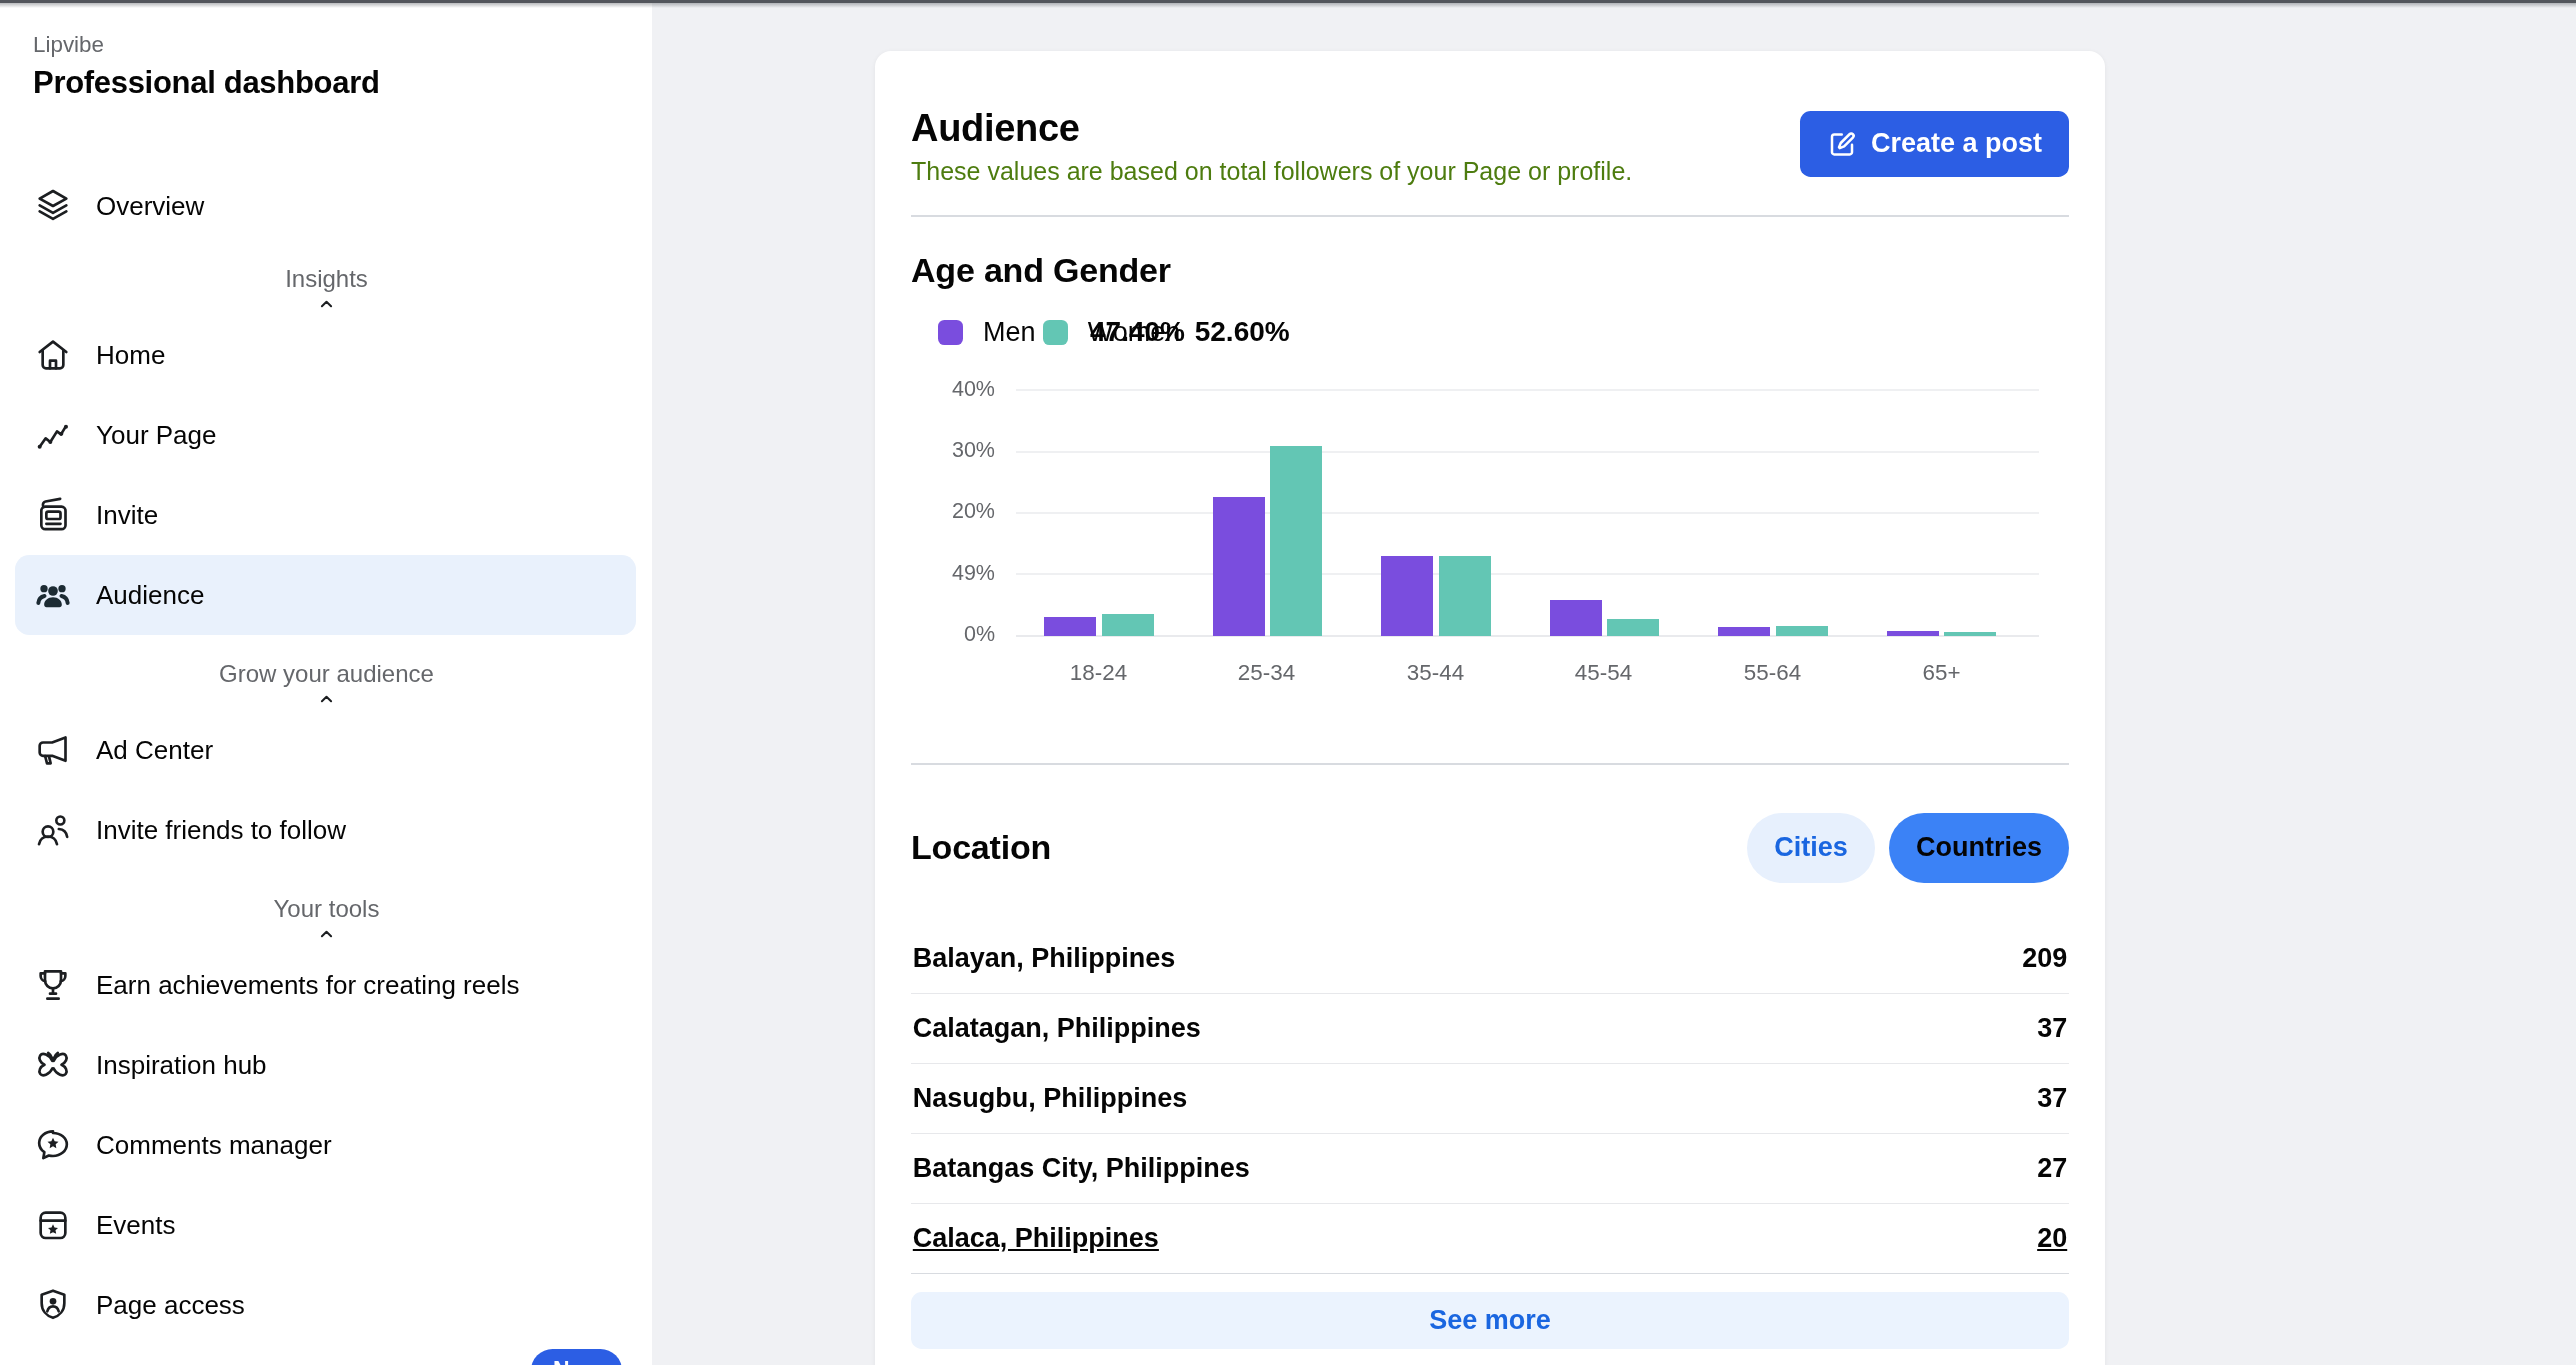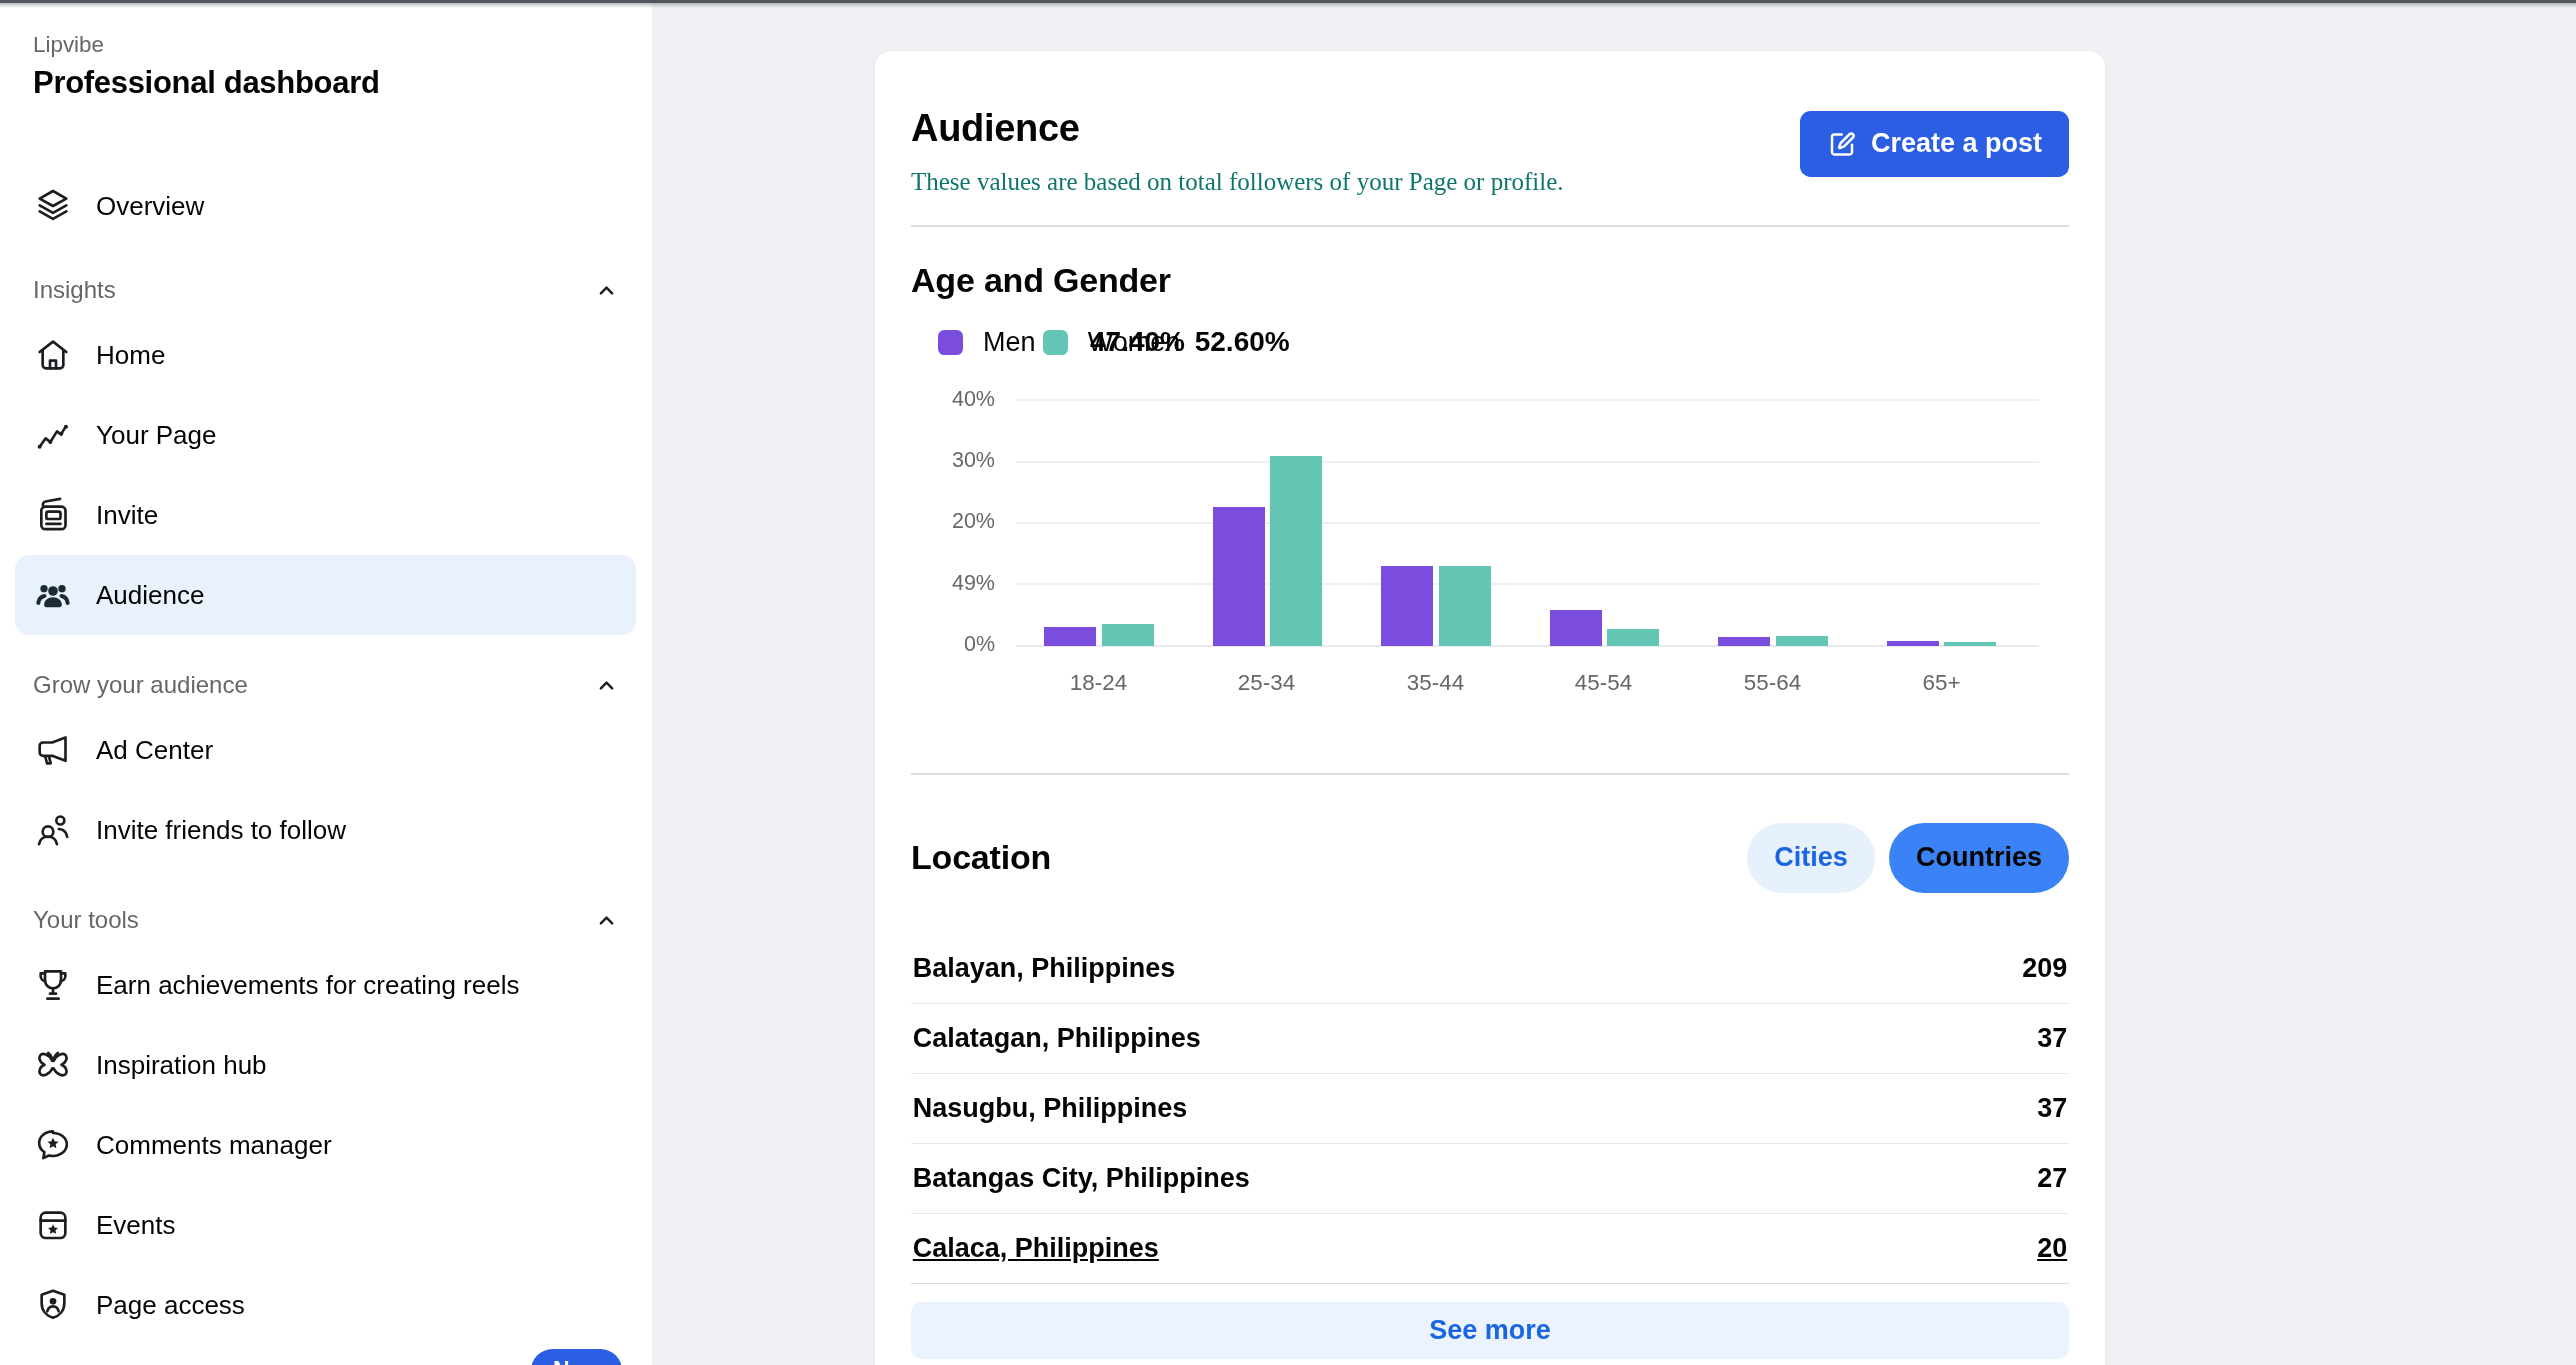--- a/index.html
+++ b/index.html
@@ -26,39 +26,39 @@
     height:80px; display:flex; align-items:center; gap:23px;
     padding:0 14.3px 0 18px; border-radius:14.3px; cursor:pointer;
   }
   .nav-row.first { height:68px; margin-top:70px; }
   .nav-row.selected { background:#E9F1FC; }
   .nav-row .label { font-size:26px; color:#050505; white-space:nowrap; }
   .nav-icon { width:40px; height:40px; flex:0 0 40px; display:flex; align-items:center; justify-content:center; }
   .nav-icon svg { width:40px; height:40px; stroke:#1C1E21; fill:none; stroke-width:1.6; stroke-linecap:round; stroke-linejoin:round; }
   .section-head {
     height:50px; display:flex; align-items:center; justify-content:space-between;
-    padding:0 16px 0 18px; margin-top:25px; cursor:pointer;
+    padding:0 16px 0 18px; margin-top:25px; cursor:pointer;flex-direction:column;
   }
   .section-head .sec-label { font-size:24px; color:#65676B; }
   .section-head svg { width:27px; height:27px; stroke:#1C1E21; fill:none; stroke-width:2.2; stroke-linecap:round; stroke-linejoin:round; }
   .badge-new {
     margin-left:auto; align-self:flex-start; margin-top:3.6px;
     background:#2C5EE4; color:#fff; font-size:23px; font-weight:700;
     border-radius:23px; padding:9px 21.5px; line-height:25px;
   }
 
   
   .main-card {
     position:absolute; left:875px; top:51px; width:1230px; height:1451px;
     background:#fff; border-radius:16px; box-shadow:0 1.8px 5.4px rgba(0,0,0,.06);
     padding:0 36px; z-index:1;
   }
   .card-header { display:flex; justify-content:space-between; align-items:flex-start; padding-top:56px; }
   .card-title { font-size:38px; font-weight:700; letter-spacing:-0.3px; }
-  .card-subtitle { font-size:25px; color:#0f766e; margin-top:18px;font-family:Liberation Serif, serif; }
+  .card-subtitle { font-size:25px; color:#4d7c0f; margin-top:7px; }
   .btn-primary {
     display:flex; align-items:center; gap:14.3px; background:#2C5EE4; color:#fff;
     border:none; border-radius:10.7px; height:66px; padding:0 27px;
     font-size:27px; font-weight:600; font-family:inherit; cursor:pointer; margin-top:3.6px;
   }
   .btn-primary svg { width:30px; height:30px; stroke:#fff; fill:none; stroke-width:2; stroke-linecap:round; stroke-linejoin:round; }
   .divider { height:1.8px; background:#D8DBE0; border:none; margin-top:29px; }
   .section-title { font-size:34px; font-weight:700; margin-top:34px; letter-spacing:-0.2px; }
 
   

